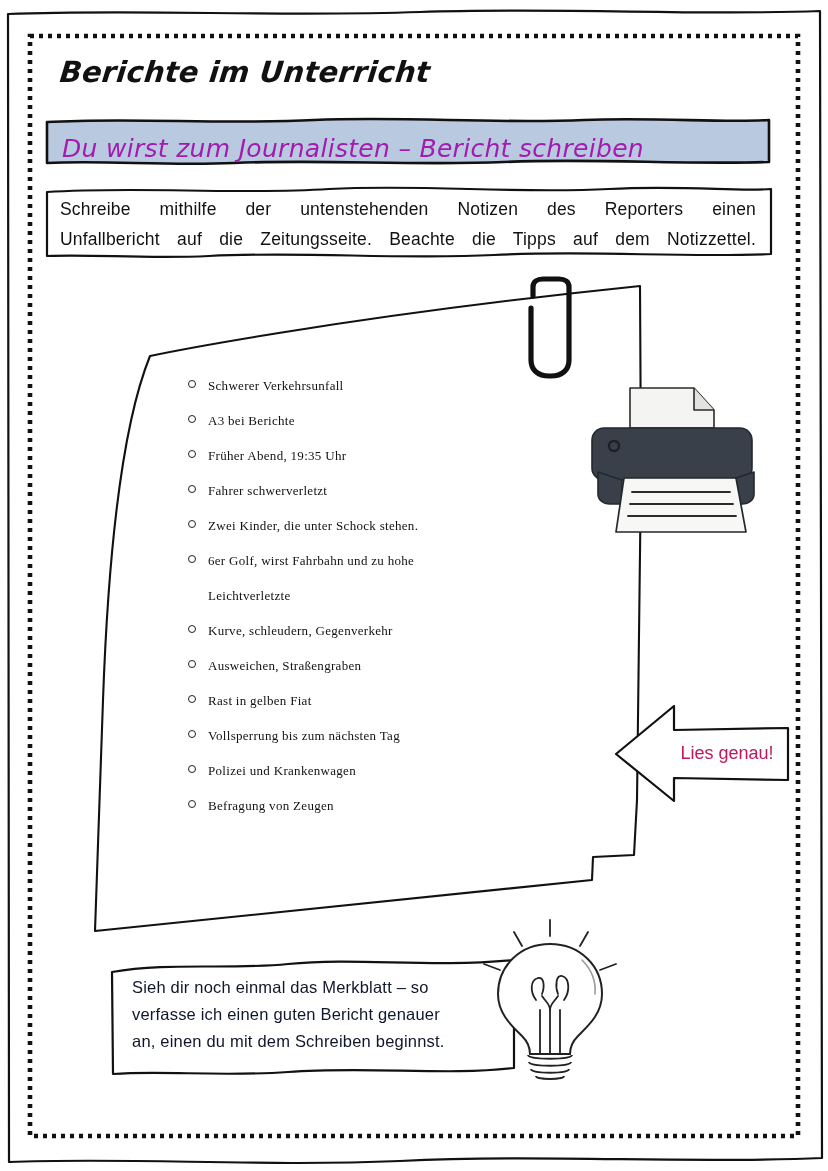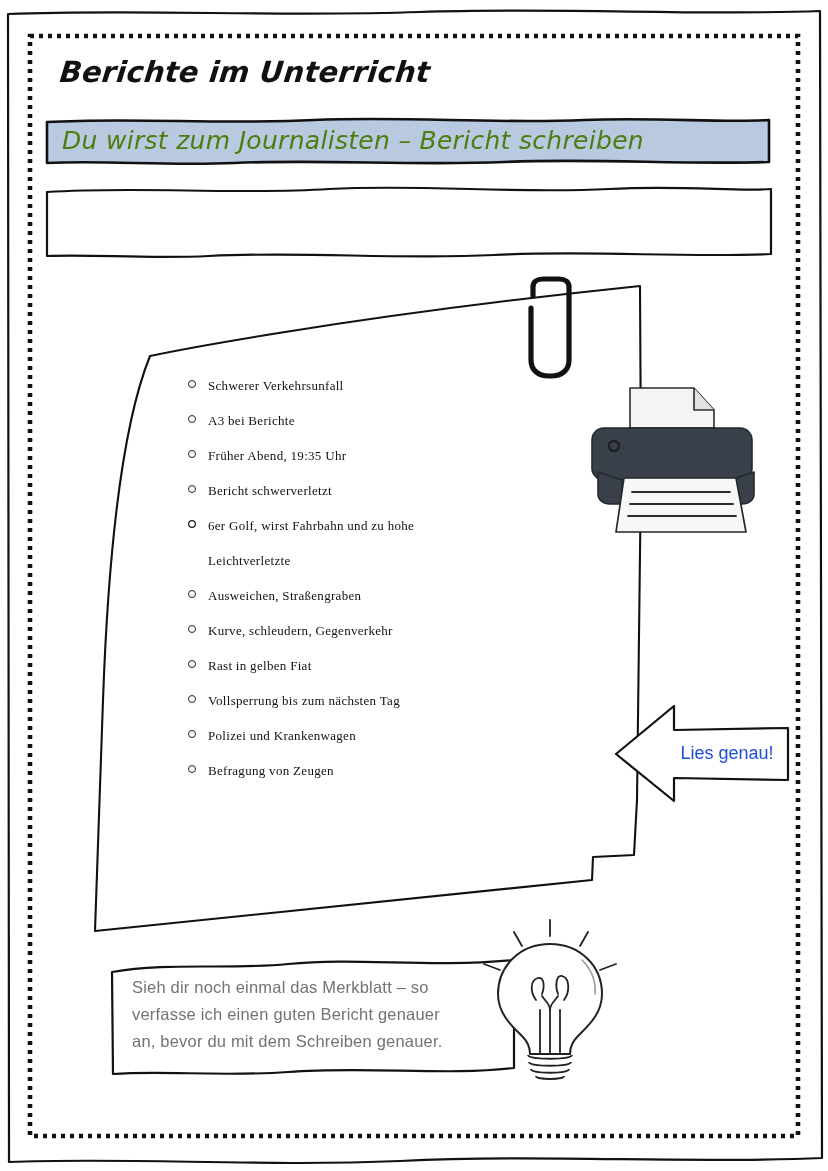--- a/index.html
+++ b/index.html
@@ -56,27 +56,27 @@
   }
   #banner-bg {
     position: absolute;
     left: 0; top: 0;
     width: 728px;
     height: 50px;
   }
   #banner-text {
     position: absolute;
     left: 18px;
-    top: 0;
+    top: 8px;
     height: 50px;
     line-height: 50px;
     font-family: "DejaVu Sans", sans-serif;
     font-size: 25px;
     font-style: italic;
-    color: #4d7c0f;
+    color: #a21caf;
     white-space: nowrap;
     letter-spacing: 0.3px;
   }
 
   
   #instr-box {
     position: absolute;
     left: 44px;
     top: 184px;
     width: 730px;
@@ -154,41 +154,41 @@
   }
   #arrow-label {
     position: absolute;
     left: 50px;
     top: 0;
     width: 130px;
     height: 102px;
     line-height: 102px;
     font-family: "Liberation Sans", sans-serif;
     font-size: 18px;
-    color: #1d4ed8;
+    color: #be185d;
     text-align: center;
   }
 
   
   #tip-box {
     position: absolute;
     left: 108px;
     top: 950px;
     width: 410px;
     height: 130px;
   }
   #tip-text {
     position: absolute;
     left: 24px;
     top: 24px;
     width: 366px;
     font-family: "Liberation Sans", sans-serif;
     font-size: 16.5px;
     line-height: 27px;
-    color: #737373;
+    color: #0f172a;
     letter-spacing: 0.2px;
   }
   #tip-text span { display: block; }
 
   
   #bulb {
     position: absolute;
     left: 470px;
     top: 912px;
     width: 160px;
@@ -214,20 +214,24 @@
                L725,46 C640,49 550,42 460,46 C370,50 280,43 190,47 C120,50 60,44 3,47 Z" fill="#b8c9e0" stroke="#111111" stroke-width="2.6" stroke-linejoin="round"></path>
     </svg>
     <div id="banner-text">Du wirst zum Journalisten – Bericht schreiben</div>
   </div>
 
   <div id="instr-box">
     <svg viewBox="0 0 730 76" preserveAspectRatio="none" style="position:absolute;left:0;top:0;width:730px;height:76px;">
       <path d="M3,8 C95,2 190,11 285,5 C380,0 470,10 565,5 C640,1 695,8 727,5
                L727,70 C640,74 545,66 450,71 C355,76 260,67 165,72 C100,75 50,70 3,72 Z" fill="#ffffff" stroke="#111111" stroke-width="2.2" stroke-linejoin="round"></path>
     </svg>
+    <div id="instr-text">
+      <span class="l1">Schreibe mithilfe der untenstehenden Notizen des Reporters einen</span>
+      <span class="l2">Unfallbericht auf die Zeitungsseite. Beachte die Tipps auf dem Notizzettel.</span>
+    </div>
   </div>
 
   <svg id="note-sheet" viewBox="0 0 828 1171">
 
     <path d="M150,356 C150,356 330,318 640,286
              L641,470 C641,470 639,640 637,800
              L634,855
              L593,857
              L592,880
              L95,931
@@ -250,39 +254,40 @@
     <div class="note-item">
       <span class="bullet"></span>
       <span>A3 bei Berichte</span>
     </div>
     <div class="note-item">
       <span class="bullet"></span>
       <span>Früher Abend, 19:35 Uhr</span>
     </div>
     <div class="note-item">
       <span class="bullet"></span>
-      <span>Bericht schwerverletzt</span>
-    </div>
-    <div class="note-item">
-      <span class="bullet"></span>
+      <span>Fahrer schwerverletzt</span>
+    </div>
+    <div class="note-item">
+      <span class="bullet"></span>
+      <span>Zwei Kinder, die unter Schock stehen.</span>
     </div>
     <div class="note-item">
       <span class="bullet"></span>
       <span>6er Golf, wirst Fahrbahn und zu hohe</span>
     </div>
     <div class="note-item cont">
       <span>Leichtverletzte</span>
     </div>
     <div class="note-item">
       <span class="bullet"></span>
+      <span>Kurve, schleudern, Gegenverkehr</span>
+    </div>
+    <div class="note-item">
+      <span class="bullet"></span>
       <span>Ausweichen, Straßengraben</span>
-    </div>
-    <div class="note-item">
-      <span class="bullet"></span>
-      <span>Kurve, schleudern, Gegenverkehr</span>
     </div>
     <div class="note-item">
       <span class="bullet"></span>
       <span>Rast in gelben Fiat</span>
     </div>
     <div class="note-item">
       <span class="bullet"></span>
       <span>Vollsperrung bis zum nächsten Tag</span>
     </div>
     <div class="note-item">
@@ -323,21 +328,21 @@
   </div>
 
   <div id="tip-box">
     <svg viewBox="0 0 410 130" preserveAspectRatio="none" style="position:absolute;left:0;top:0;width:410px;height:130px;">
       <path d="M4,22 C60,12 120,20 180,14 C250,7 320,18 406,10
                L406,118 C340,126 260,116 180,122 C110,127 55,120 5,124 Z" fill="#ffffff" stroke="#111111" stroke-width="2.2" stroke-linejoin="round"></path>
     </svg>
     <div id="tip-text">
       <span>Sieh dir noch einmal das Merkblatt – so</span>
       <span>verfasse ich einen guten Bericht genauer</span>
-      <span>an, bevor du mit dem Schreiben genauer.</span>
+      <span>an, einen du mit dem Schreiben beginnst.</span>
     </div>
   </div>
 
   <svg id="bulb" viewBox="0 0 160 170">
 
     <g stroke="#222222" stroke-width="1.8" stroke-linecap="round">
       <line x1="44" y1="20" x2="52" y2="34"></line>
       <line x1="80" y1="8" x2="80" y2="24"></line>
       <line x1="118" y1="20" x2="110" y2="34"></line>
       <line x1="14" y1="52" x2="30" y2="58"></line>

